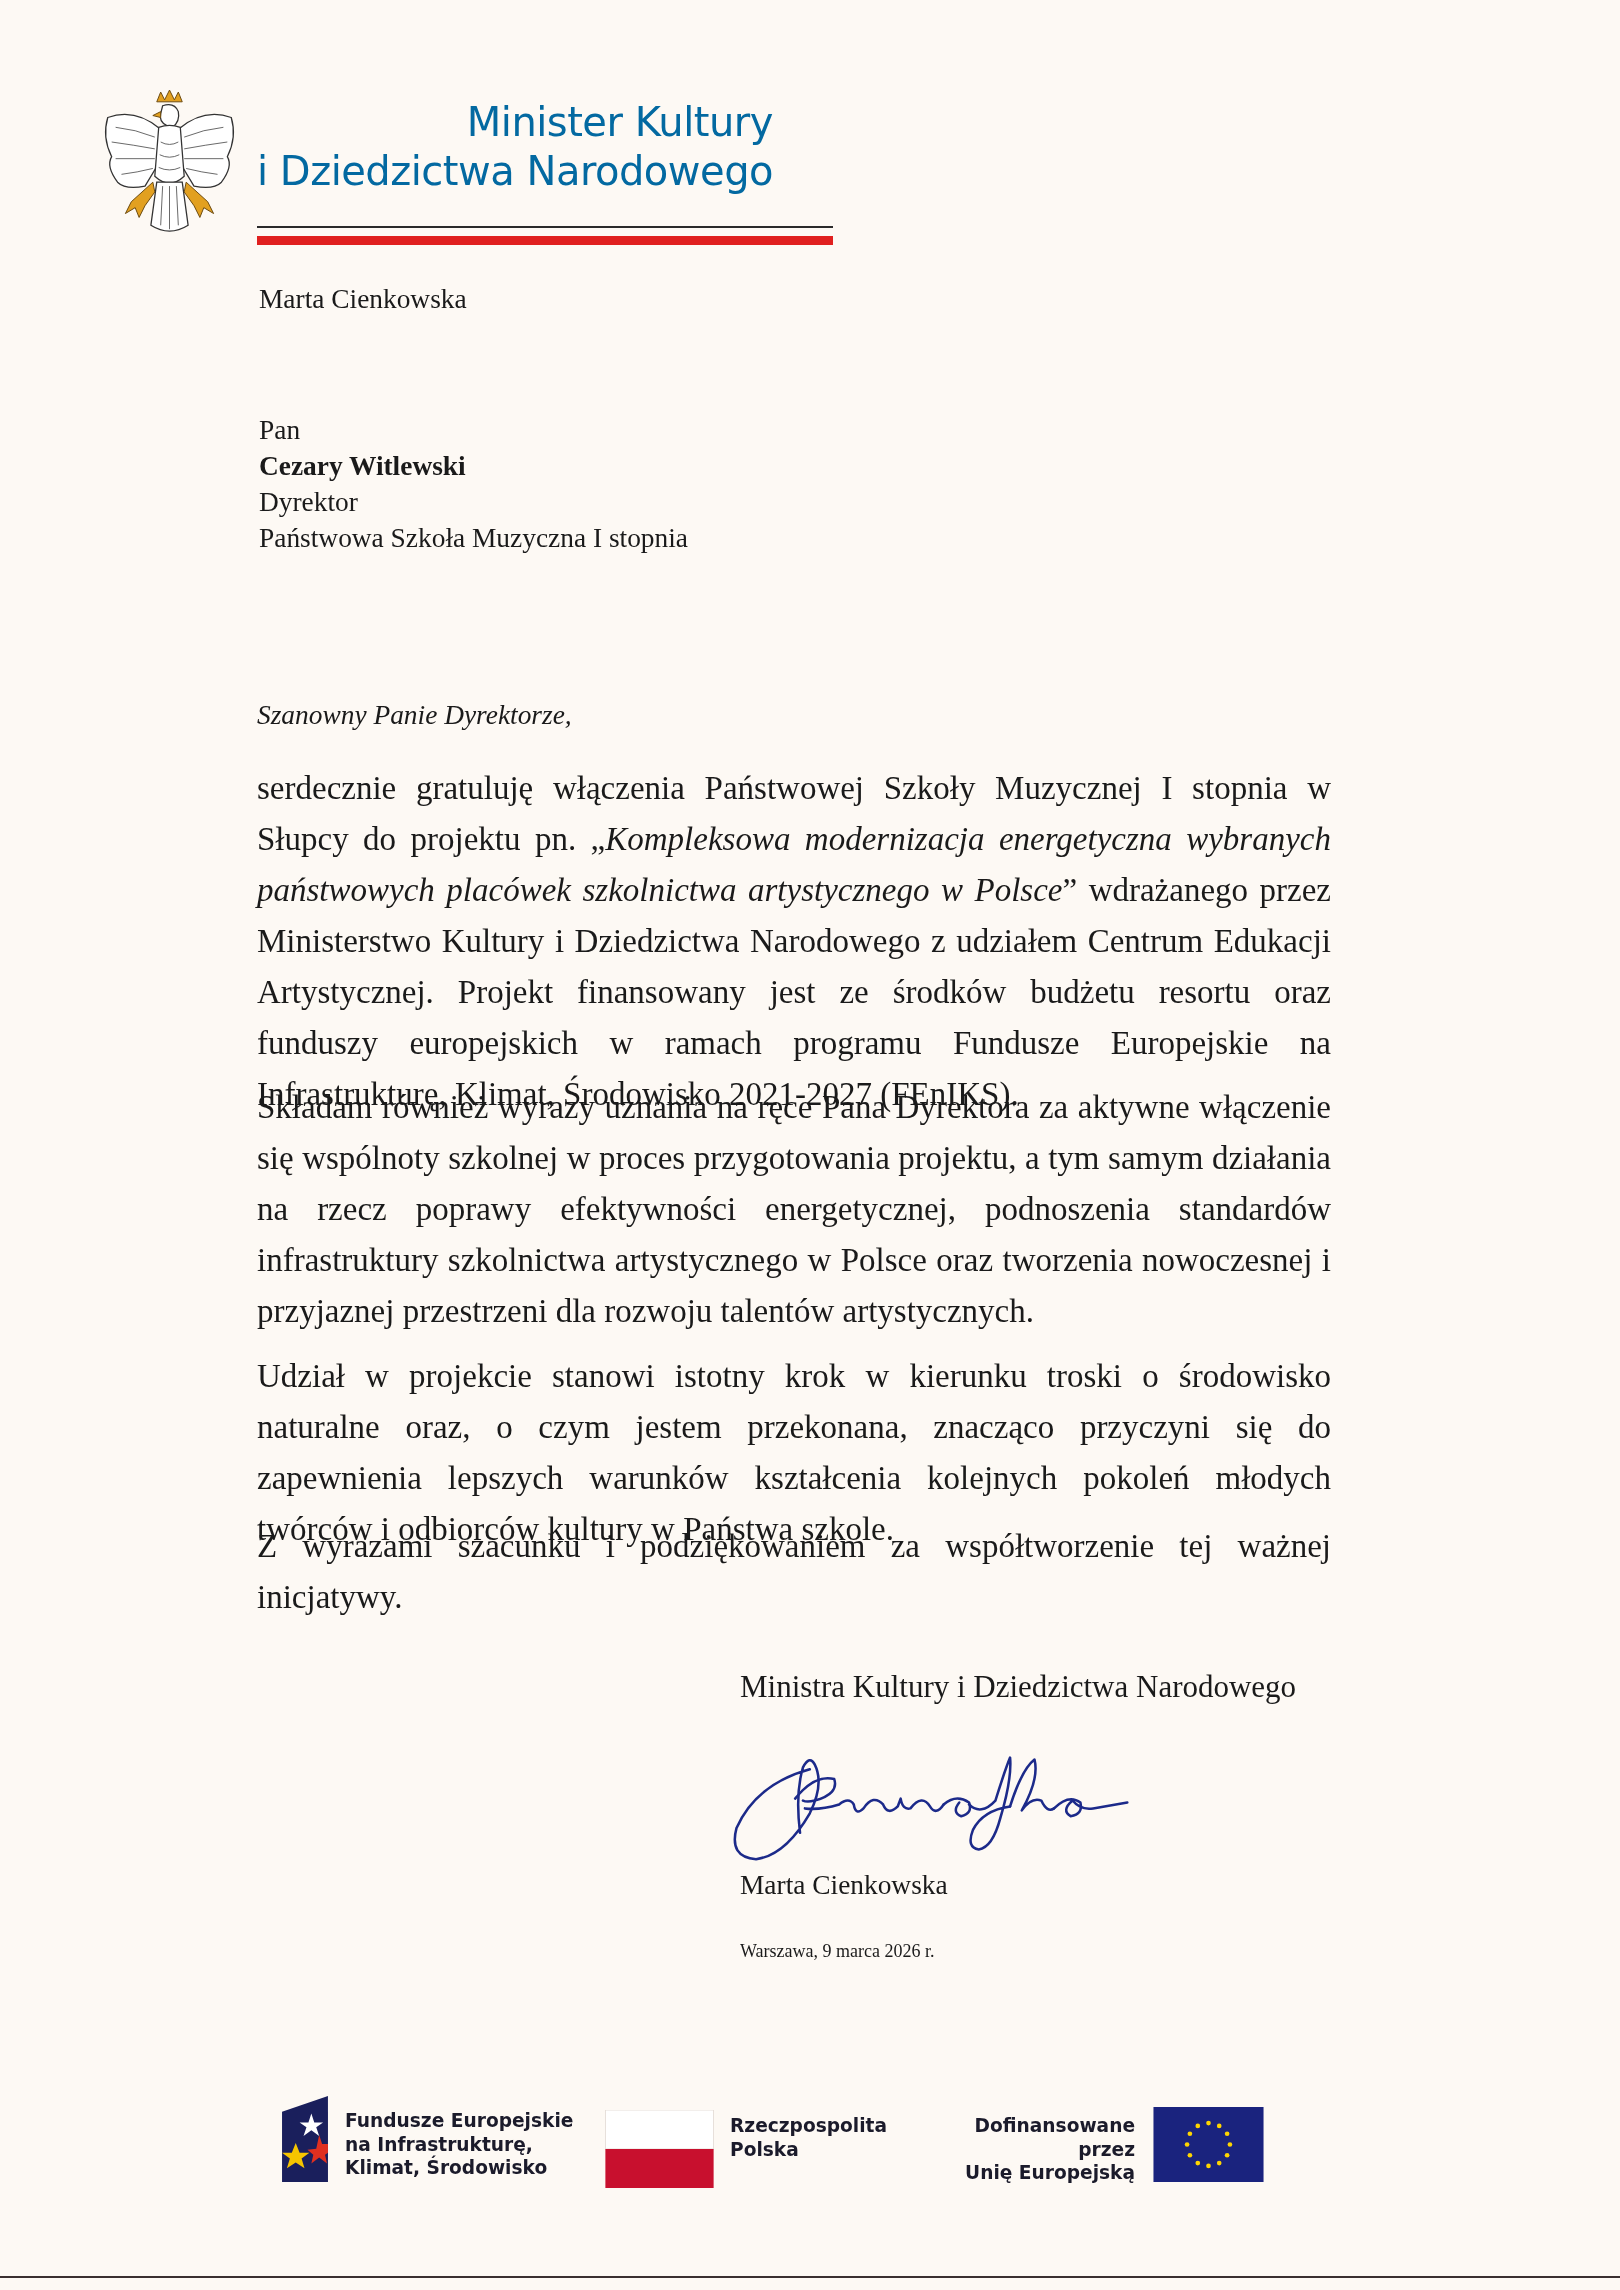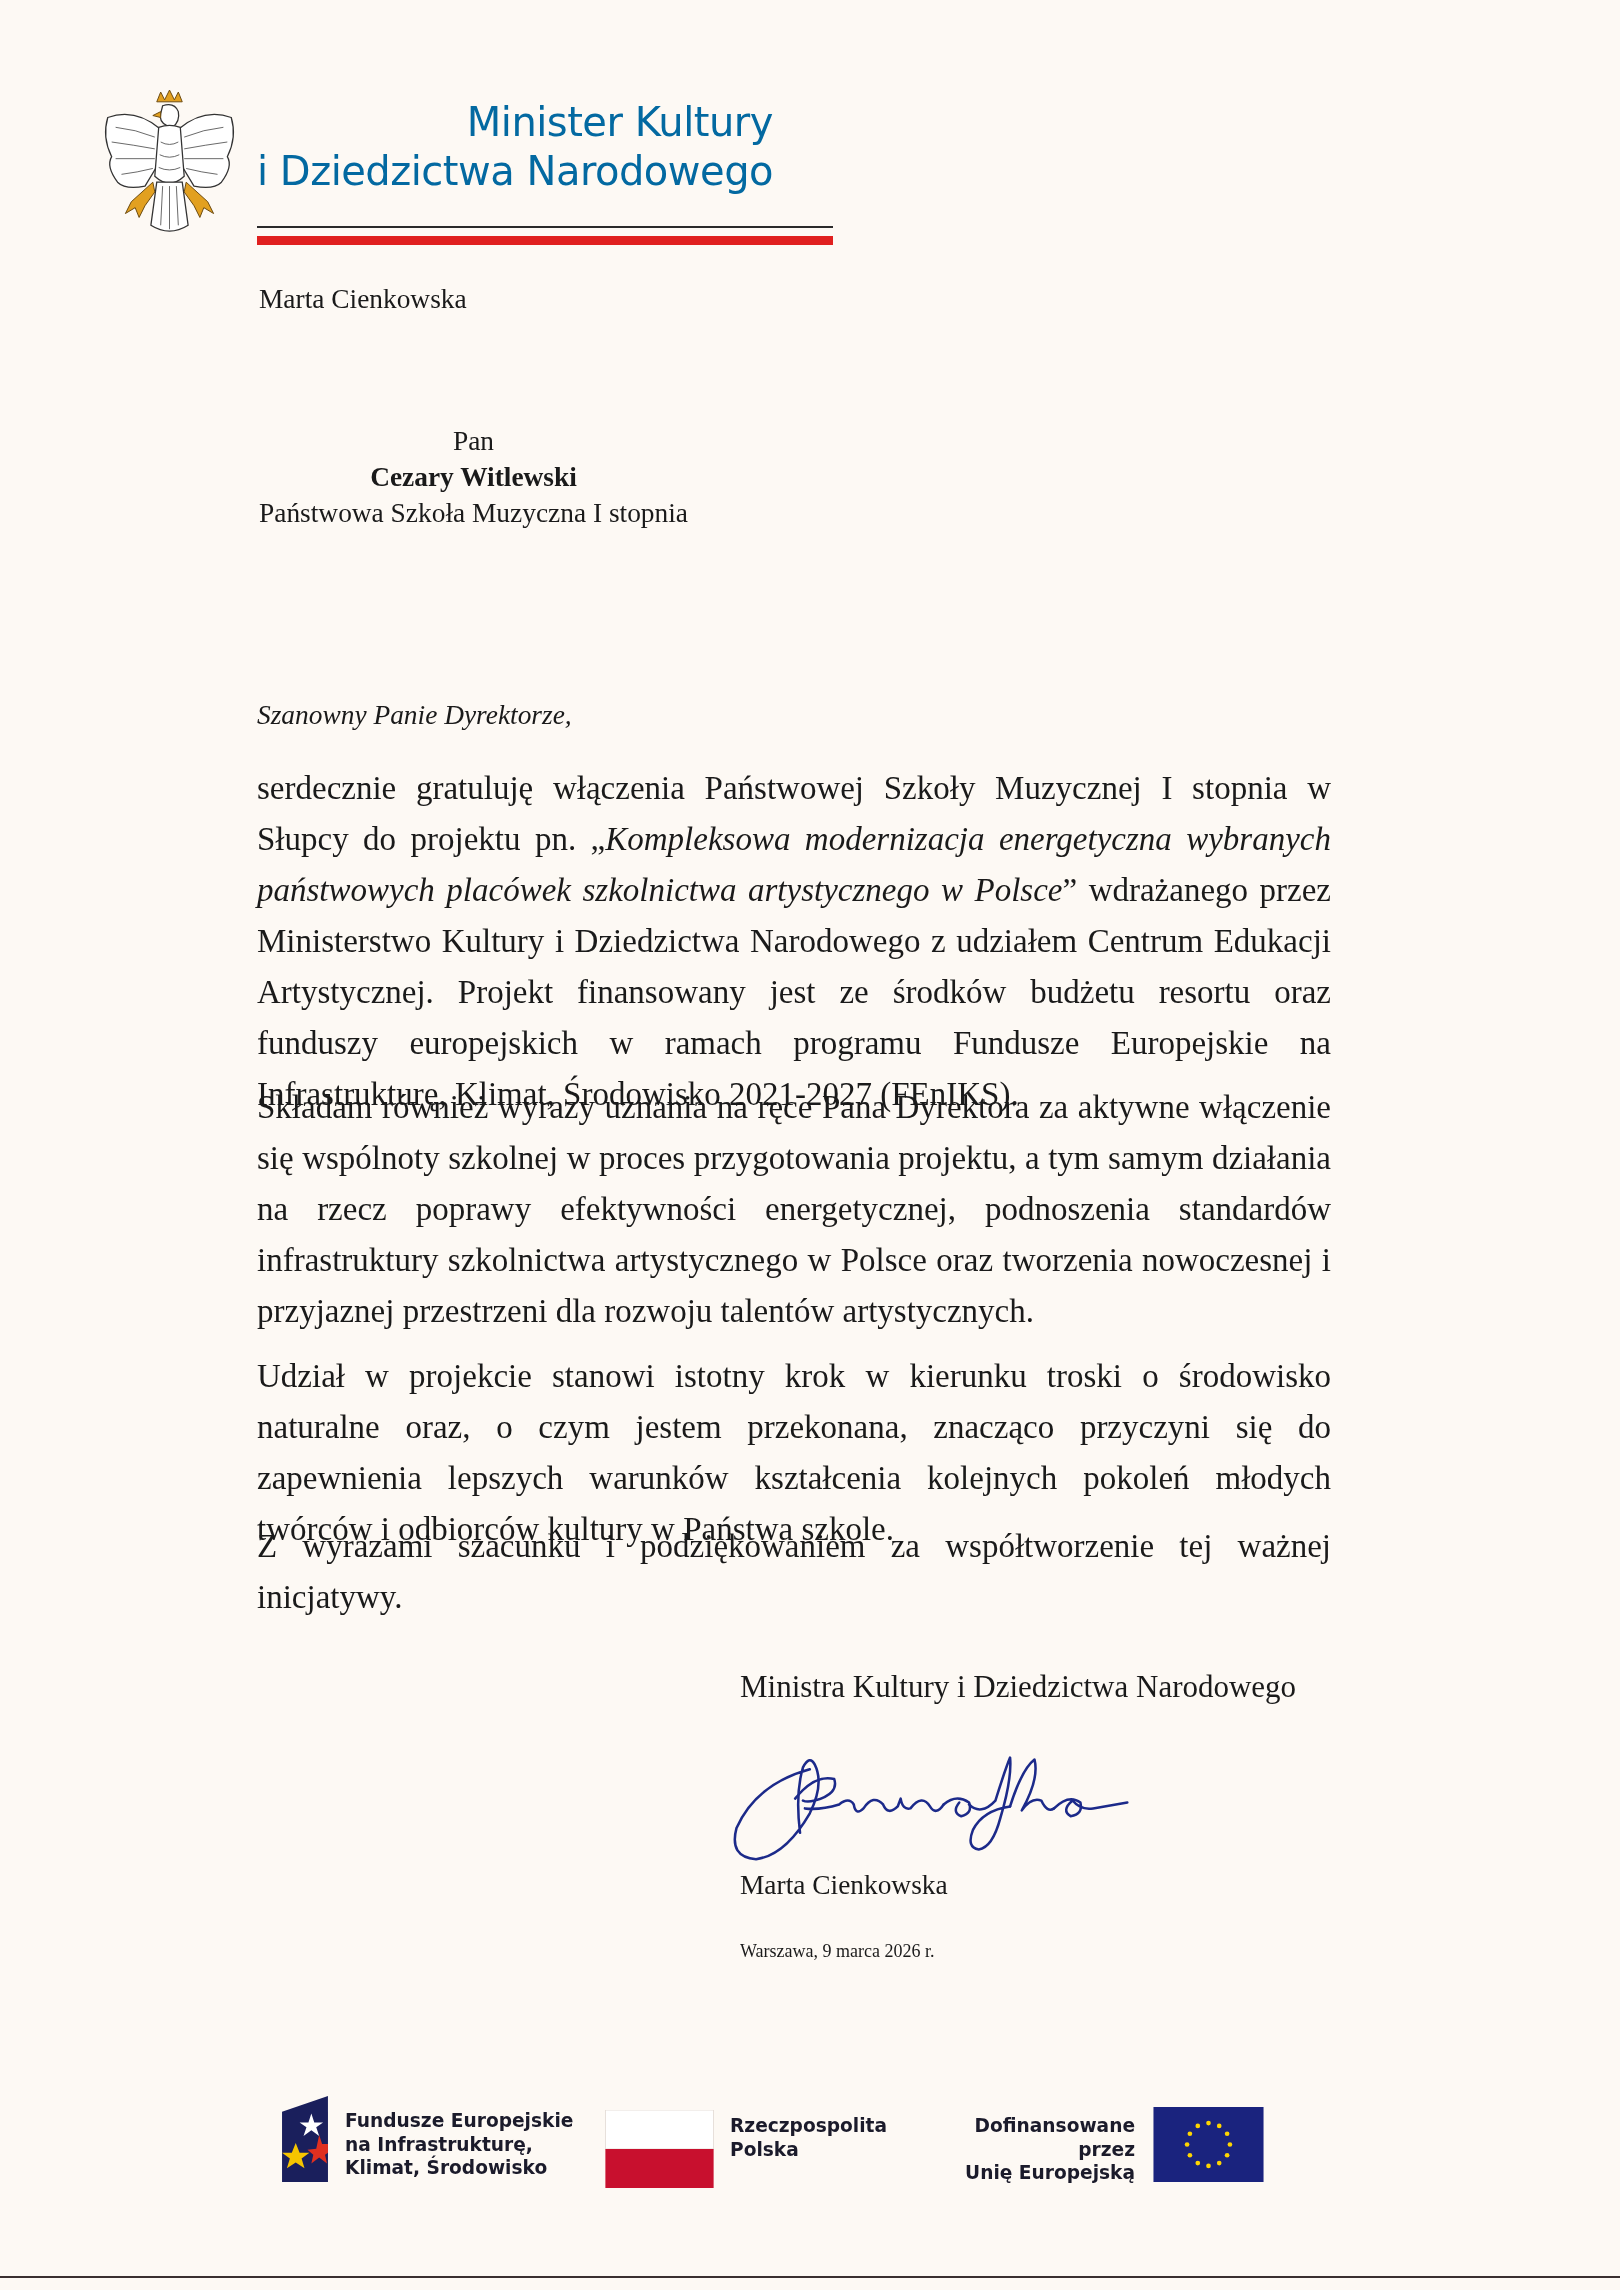--- a/index.html
+++ b/index.html
@@ -17,21 +17,21 @@
     left: 257px; top: 98px;
     font-family: "DejaVu Sans", "Liberation Sans", sans-serif;
     font-size: 40px; line-height: 49px; color: #0369a1; letter-spacing: -0.5px; text-align: right;
   }
   .rule-black { left: 257px; top: 226px; width: 576px; height: 2px; background: #2a2a2a; }
   .rule-red { left: 257px; top: 236px; width: 576px; height: 8.8px; background: #e0201f; }
 
   .txt { font-size: 27.4px; line-height: 36px; }
   #sender { left: 259px; top: 281px; }
 
-  #recipient { left: 259px; top: 423px; text-align: center; }
+  #recipient { left: 259px; top: 412px; }
   #recipient div { font-size: 27.4px; line-height: 36px; }
   #recipient .bold { font-weight: bold; }
 
   #salutation { left: 257px; top: 700px; font-style: italic; font-size: 27.4px; }
 
   .body-block { left: 257px; width: 1074px; font-size: 33px; line-height: 51px; text-align: justify; }
   #p1 { top: 763px; }
   #p2 { top: 1082px; }
   #p3 { top: 1351px; }
   #p4 { top: 1521px; }
@@ -102,20 +102,21 @@
   <div>i Dziedzictwa Narodowego</div>
 </div>
 <div class="abs rule-black"></div>
 <div class="abs rule-red"></div>
 
 <div id="sender" class="abs txt">Marta Cienkowska</div>
 
 <div id="recipient" class="abs">
   <div>Pan</div>
   <div class="bold">Cezary Witlewski</div>
+  <div>Dyrektor</div>
   <div>Państwowa Szkoła Muzyczna I stopnia</div>
 </div>
 
 <div id="salutation" class="abs">Szanowny Panie Dyrektorze,</div>
 
 <div id="p1" class="abs body-block"><span>serdecznie gratuluję włączenia Państwowej Szkoły Muzycznej I stopnia w Słupcy do projektu pn. „</span><span class="it">Kompleksowa modernizacja energetyczna wybranych państwowych placówek szkolnictwa artystycznego w Polsce</span><span>” wdrażanego przez Ministerstwo Kultury i Dziedzictwa Narodowego z udziałem Centrum Edukacji Artystycznej. Projekt finansowany jest ze środków budżetu resortu oraz funduszy europejskich w ramach programu Fundusze Europejskie na Infrastrukturę, Klimat, Środowisko 2021-2027 (FEnIKS).</span></div>
 <div id="p2" class="abs body-block">Składam również wyrazy uznania na ręce Pana Dyrektora za aktywne włączenie się wspólnoty szkolnej w proces przygotowania projektu, a tym samym działania na rzecz poprawy efektywności energetycznej, podnoszenia standardów infrastruktury szkolnictwa artystycznego w Polsce oraz tworzenia nowoczesnej i przyjaznej przestrzeni dla rozwoju talentów artystycznych.</div>
 <div id="p3" class="abs body-block">Udział w projekcie stanowi istotny krok w kierunku troski o środowisko naturalne oraz, o czym jestem przekonana, znacząco przyczyni się do zapewnienia lepszych warunków kształcenia kolejnych pokoleń młodych twórców i odbiorców kultury w Państwa szkole.</div>
 <div id="p4" class="abs body-block">Z wyrazami szacunku i podziękowaniem za współtworzenie tej ważnej inicjatywy.</div>
 

